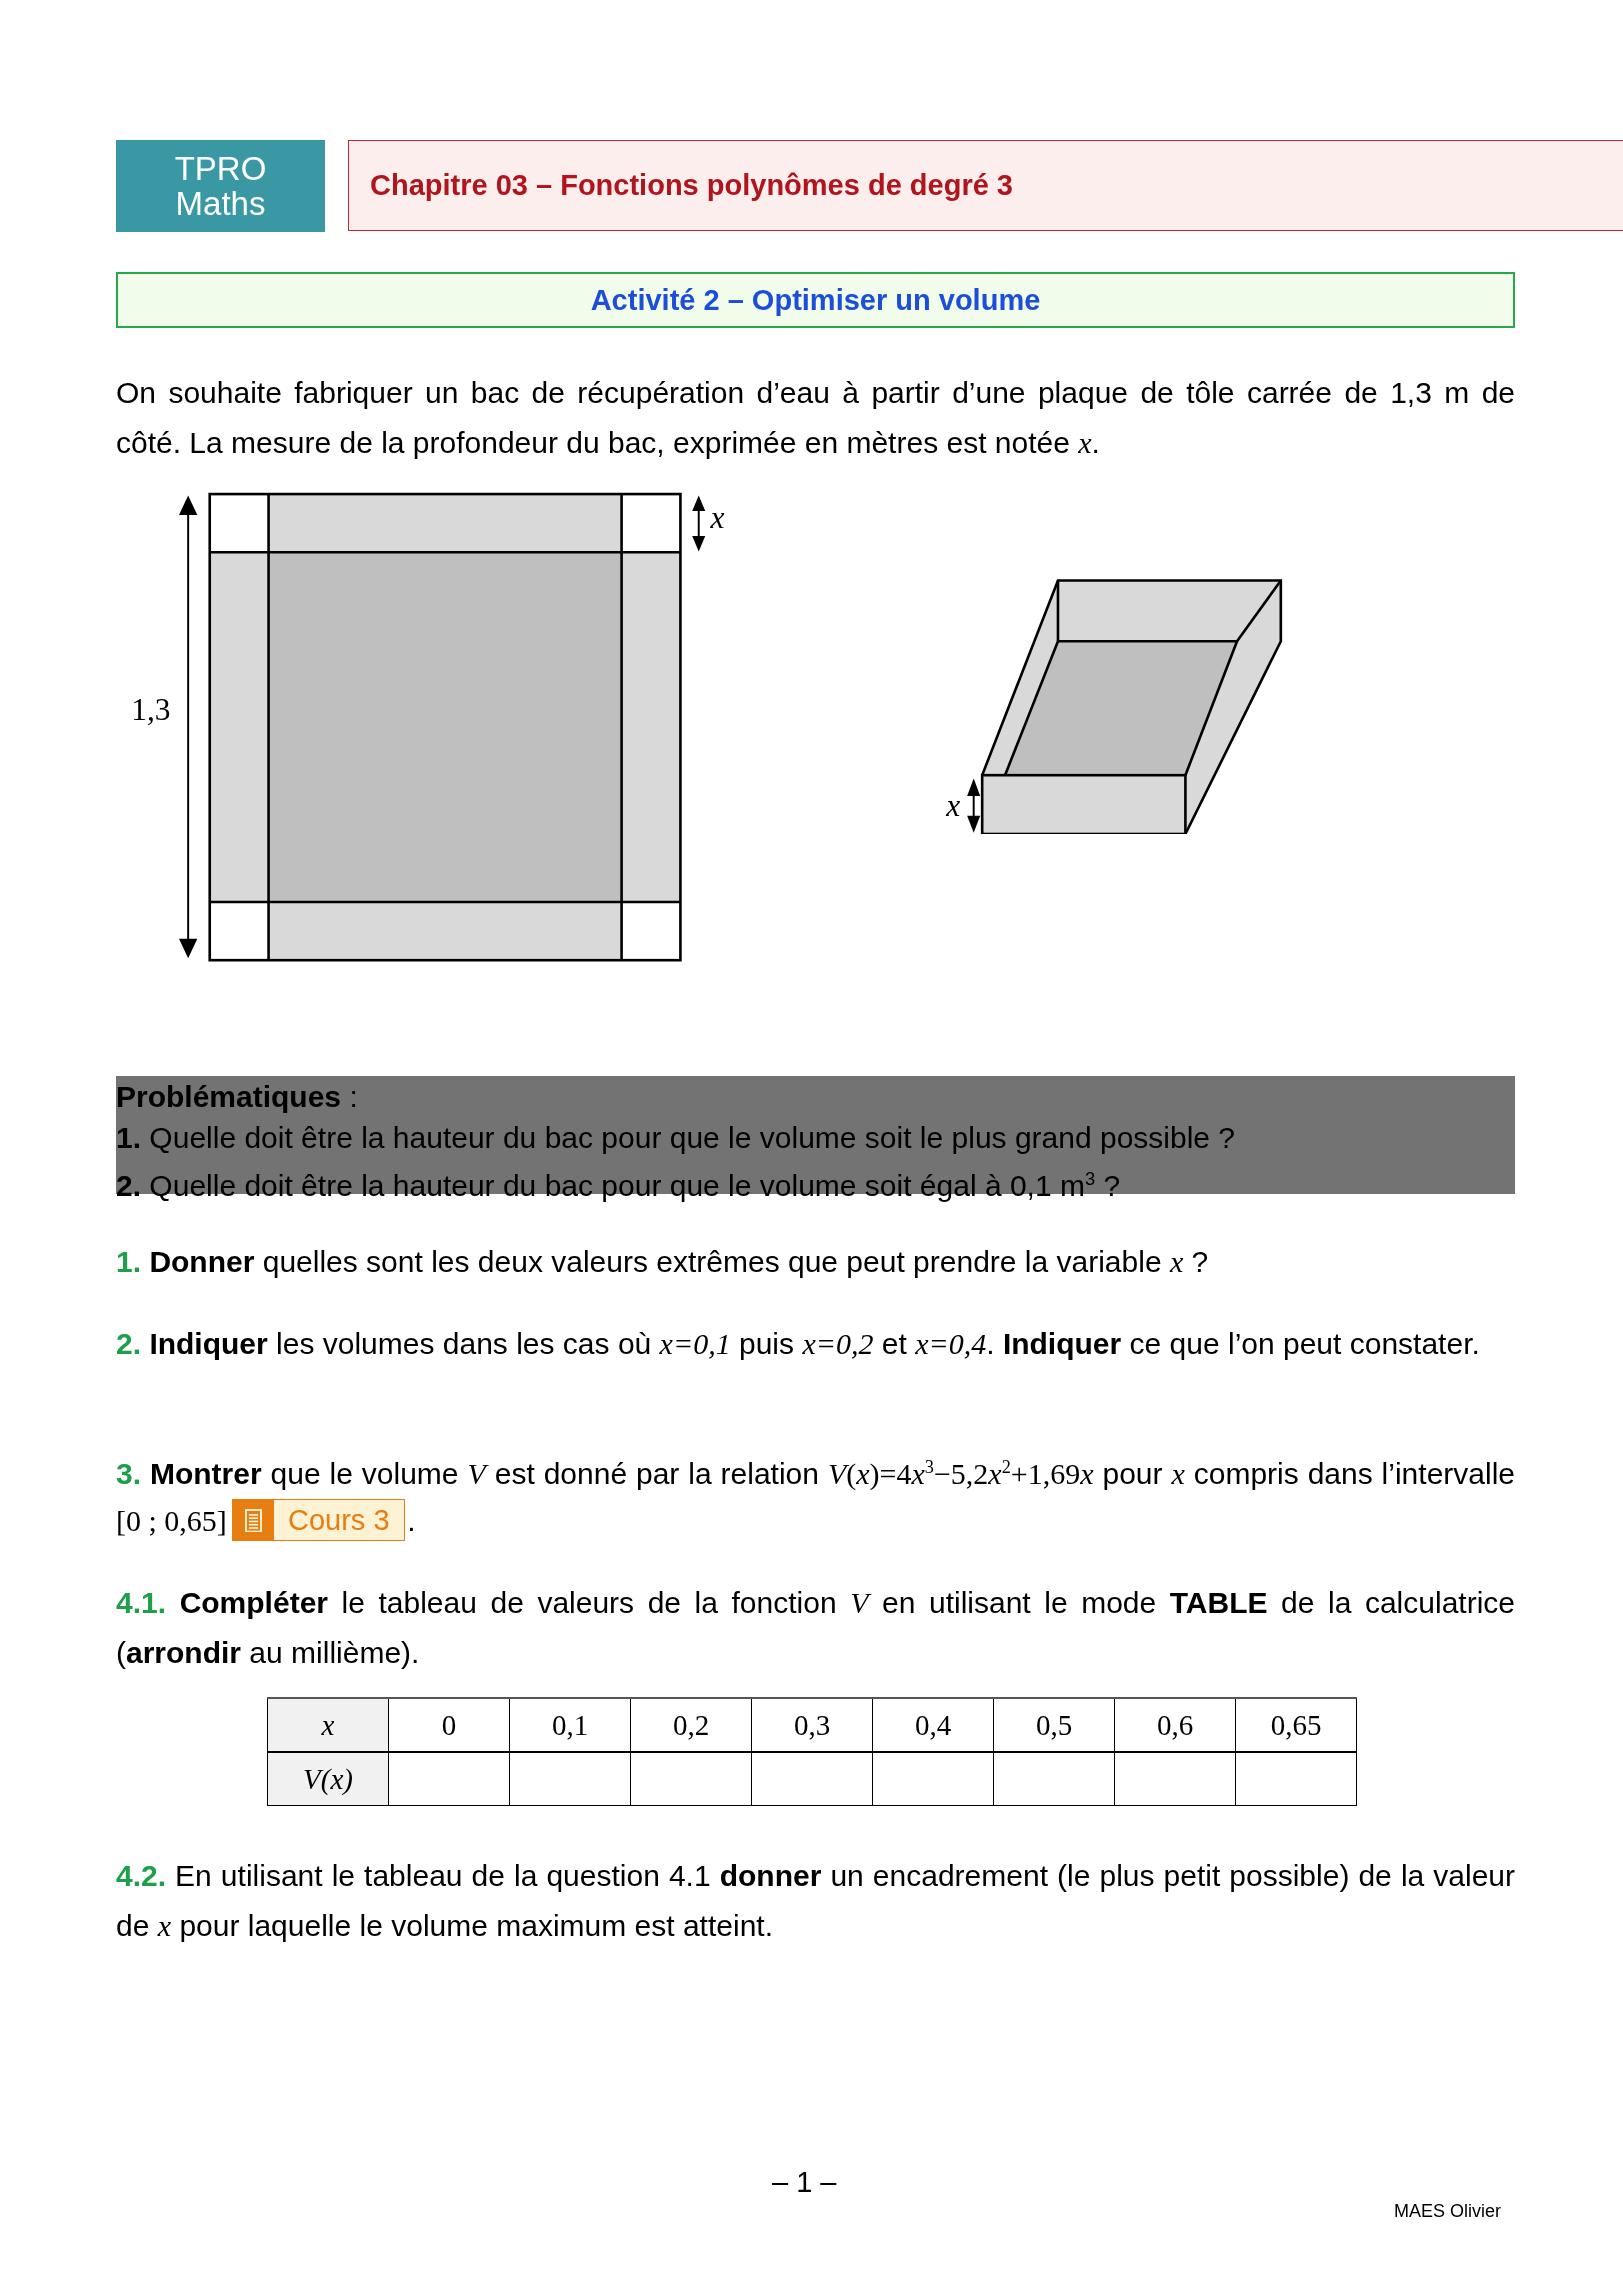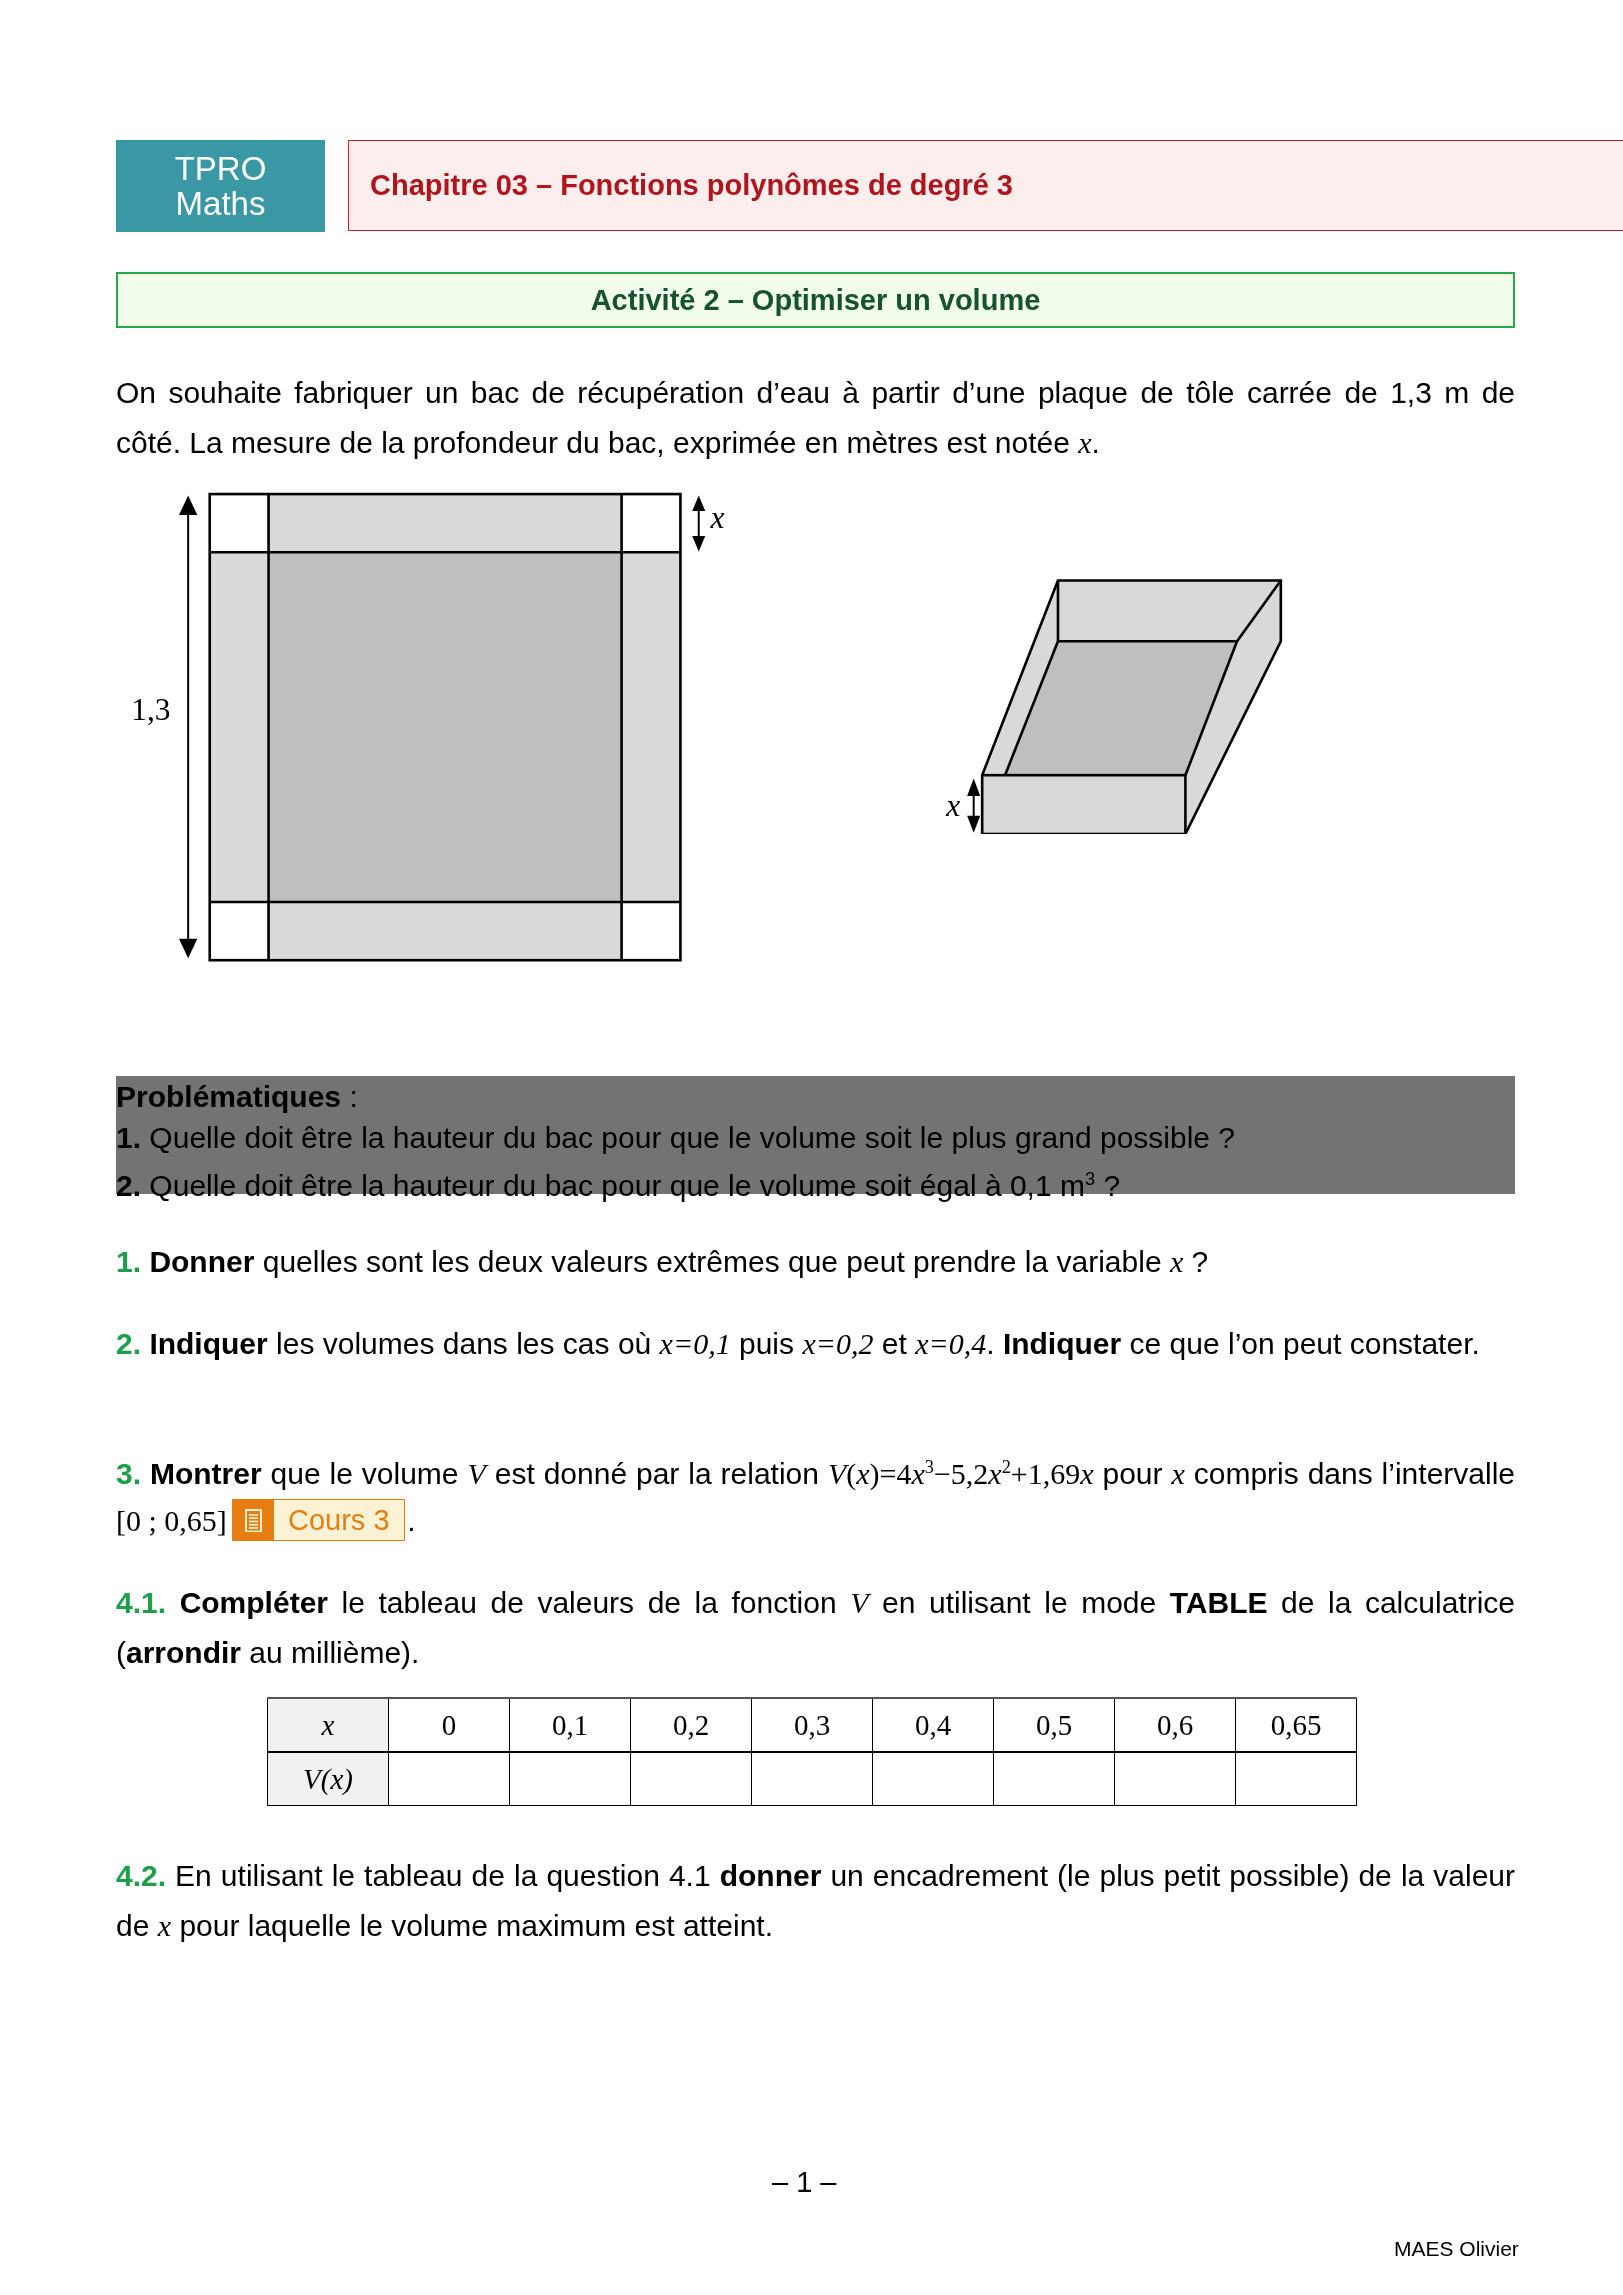--- a/index.html
+++ b/index.html
@@ -20,21 +20,21 @@
   }
   #chapter {
     left: 348px; top: 140px; width: 1311px; height: 91px;
     background: #fdeeee; border: 1.3px solid #c8242b; box-sizing: border-box;
     color: #b0141c; font-weight: bold; font-size: 29px;
     display: flex; align-items: center; padding-left: 21px;
   }
   #activity {
     left: 116px; top: 272px; width: 1399px; height: 56px;
     background: #f1fdea; border: 2px solid #27a84a; box-sizing: border-box;
-    color: #14532d; font-weight: bold; font-size: 29px;
+    color: #1d4ed8; font-weight: bold; font-size: 29px;
     display: flex; align-items: center; justify-content: center;
   }
 
   .para { font-size: 30px; line-height: 50px; text-align: justify; }
   .para b { font-weight: bold; }
   .num { color: #1ea04b; font-weight: bold; }
 
   #intro { left: 116px; top: 368px; width: 1399px; }
 
   #fig-left { left: 118px; top: 481px; width: 628px; height: 523px; }
@@ -68,21 +68,21 @@
     left: 267px; top: 1697px; border-collapse: collapse;
     font-family: "Liberation Serif", "DejaVu Serif", serif; font-size: 29px;
   }
   #values-table td {
     border: 1.3px solid #000; width: 120px; height: 52px; text-align: center; padding: 0;
   }
   #values-table tr:first-child td { border-top: 2px solid #555; border-bottom: 2.6px solid #000; }
   #values-table td.hd { background: #f1f1f1; font-style: italic; }
 
   #page-num { left: 772px; top: 2166px; font-size: 29px; }
-  #author { left: 1394px; top: 2201px; font-size: 21px; margin-top: 36px; }
+  #author { left: 1394px; top: 2201px; font-size: 18px; }
 </style>
 </head>
 <body>
 
 <div id="badge" class="abs">
   <span>TPRO</span>
   <span>Maths</span>
 </div>
 <div id="chapter" class="abs">
   <span>Chapitre 03 – Fonctions polynômes de degré 3</span>

